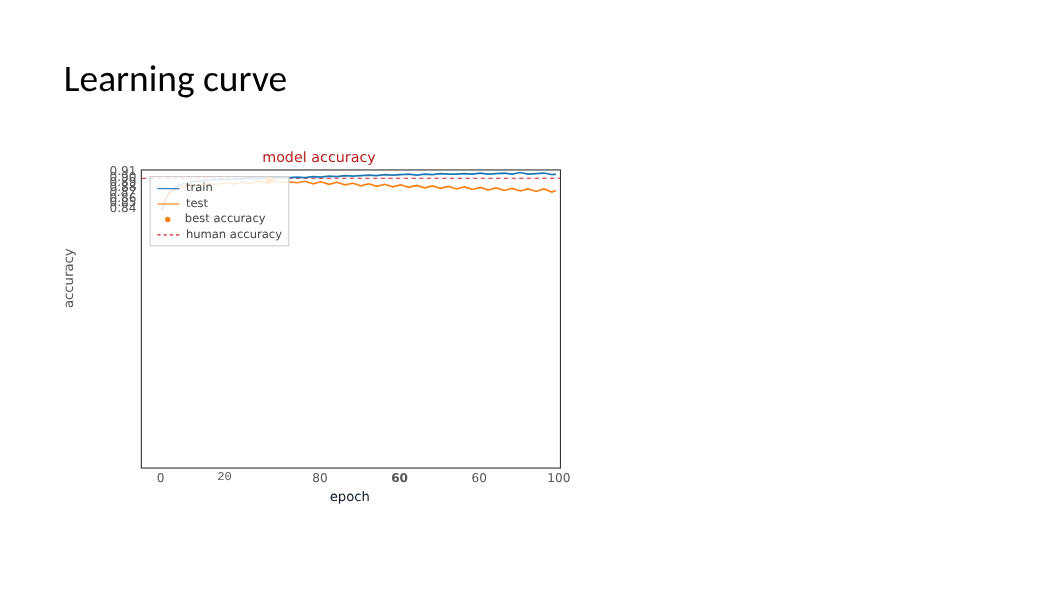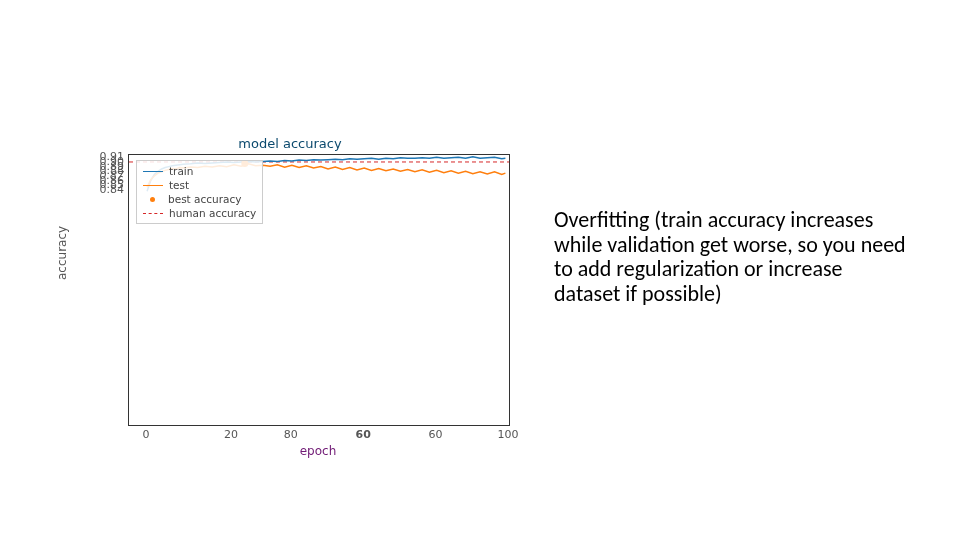--- a/index.html
+++ b/index.html
@@ -31,21 +31,21 @@
     width: 480px;
     height: 330px;
   }
   .chart-title {
     position: absolute;
     top: 6px;
     left: 0;
     right: 0;
     text-align: center;
     font-size: 13px;
-    color: #0c4a6e;
+    color: #b91c1c;
     font-family: "DejaVu Sans", Arial, sans-serif;
   }
   .plot-area {
     position: absolute;
     left: 78px;
     top: 24px;
     width: 380px;
     height: 270px;
     border: 1px solid #333;
     background: #fff;
@@ -60,21 +60,21 @@
     color: #555;
     font-family: "DejaVu Sans", Arial, sans-serif;
   }
   .xlabel {
     position: absolute;
     left: 78px;
     width: 380px;
     bottom: 2px;
     text-align: center;
     font-size: 12px;
-    color: #701a75;
+    color: #0f172a;
     font-family: "DejaVu Sans", Arial, sans-serif;
   }
   .ytick, .xtick {
     position: absolute;
     font-size: 11px;
     color: #555;
     font-family: "DejaVu Sans", Arial, sans-serif;
   }
   .ytick { right: 406px; text-align: right; width: 40px; transform: translateY(-50%); }
   .xtick { top: 298px; transform: translateX(-50%); }
@@ -110,20 +110,21 @@
     font-weight: 400;
   }
   svg.lines polyline { fill: none; stroke-width: 1.5; }
   svg.lines line.human { stroke: #d62728; stroke-dasharray: 4 3; stroke-width: 1; }
 </style>
 </head>
 <body>
 
 <div class="slide">
 
+  <div class="title">Learning curve</div>
 
   <div class="chart-box">
     <div class="chart-title">model accuracy</div>
     <div class="ylabel">accuracy</div>
     <div class="xlabel">epoch</div>
 
     <div class="plot-area">
       <svg class="lines" id="svg-lines">
           <line class="human" x1="0" x2="380" y1="6.982758620689708" y2="6.982758620689708"></line>
           <polyline points="18.095238095238095,36.31034482758625 21.714285714285715,25.60344827586215 25.333333333333332,19.551724137931046 28.952380952380956,16.29310344827593 32.57142857142857,13.965517241379303 36.19047619047619,12.568965517241452 39.80952380952381,11.637931034482847 43.42857142857143,10.706896551724185 47.04761904761905,10.241379310344826 50.666666666666664,9.77586206896558 54.285714285714285,9.31034482758622 61.523809523809526,8.844827586206975 68.76190476190476,7.913793103448313 76,8.379310344827616 83.23809523809524,7.913793103448313 90.47619047619047,7.448275862068954 97.71428571428571,6.982758620689708 104.95238095238096,7.448275862068954 112.19047619047619,6.982758620689708 119.42857142857143,6.517241379310349 126.66666666666666,6.982758620689708 133.90476190476193,6.517241379310349 141.14285714285714,6.051724137931103 148.38095238095238,6.517241379310349 155.61904761904762,5.586206896551744 162.85714285714286,6.051724137931103 170.0952380952381,5.120689655172441 177.33333333333334,5.586206896551744 184.57142857142858,4.655172413793139 191.8095238095238,5.120689655172441 199.04761904761907,4.655172413793139 206.28571428571428,4.189655172413836 213.52380952380952,4.655172413793139 220.7619047619048,3.724137931034477 228,4.189655172413836 235.23809523809524,3.724137931034477 242.47619047619045,3.258620689655231 249.71428571428572,4.189655172413836 256.95238095238096,3.258620689655231 264.1904761904762,3.724137931034477 271.42857142857144,2.793103448275872 278.66666666666663,3.258620689655231 285.9047619047619,3.258620689655231 293.14285714285717,2.793103448275872 300.38095238095235,3.258620689655231 307.61904761904765,2.327586206896626 314.8571428571429,3.258620689655231 322.0952380952381,2.793103448275872 329.33333333333337,2.327586206896626 336.57142857142856,3.258620689655231 343.8095238095238,1.8620689655172669 351.0476190476191,3.258620689655231 358.2857142857143,2.793103448275872 365.5238095238095,2.327586206896626 372.76190476190476,3.724137931034477 376.3809523809524,3.258620689655231" stroke="#1f77b4"></polyline>
@@ -156,23 +157,22 @@
         <div class="ytick" style="top: 54.2586px;">0.85</div>
         <div class="ytick" style="top: 49.6034px;">0.86</div>
         <div class="ytick" style="top: 44.9483px; font-style: italic;">0.87</div>
         <div class="ytick" style="top: 40.2931px;">0.88</div>
         <div class="ytick" style="top: 35.6379px;">0.89</div>
         <div class="ytick" style="top: 30.9828px;">0.90</div>
         <div class="ytick" style="top: 26.3276px;">0.91</div>
       </div>
     <div id="xticks-container">
         <div class="xtick" style="left: 96.0952px;">0</div>
-        <div class="xtick" style="left: 181px;">20</div>
+        <div class="xtick" style="left: 154px; font-family: Liberation Mono, monospace;">20</div>
         <div class="xtick" style="left: 240.857px;">80</div>
         <div class="xtick" style="left: 313.238px; font-weight: bold;">60</div>
         <div class="xtick" style="left: 385.619px;">60</div>
         <div class="xtick" style="left: 458px;">100</div>
       </div>
   </div>
 
-  <div class="body-text">Overfitting (train accuracy increases while validation get worse, so you need to add regularization or increase dataset if possible)</div>
 
 </div>
 
 </body></html>

